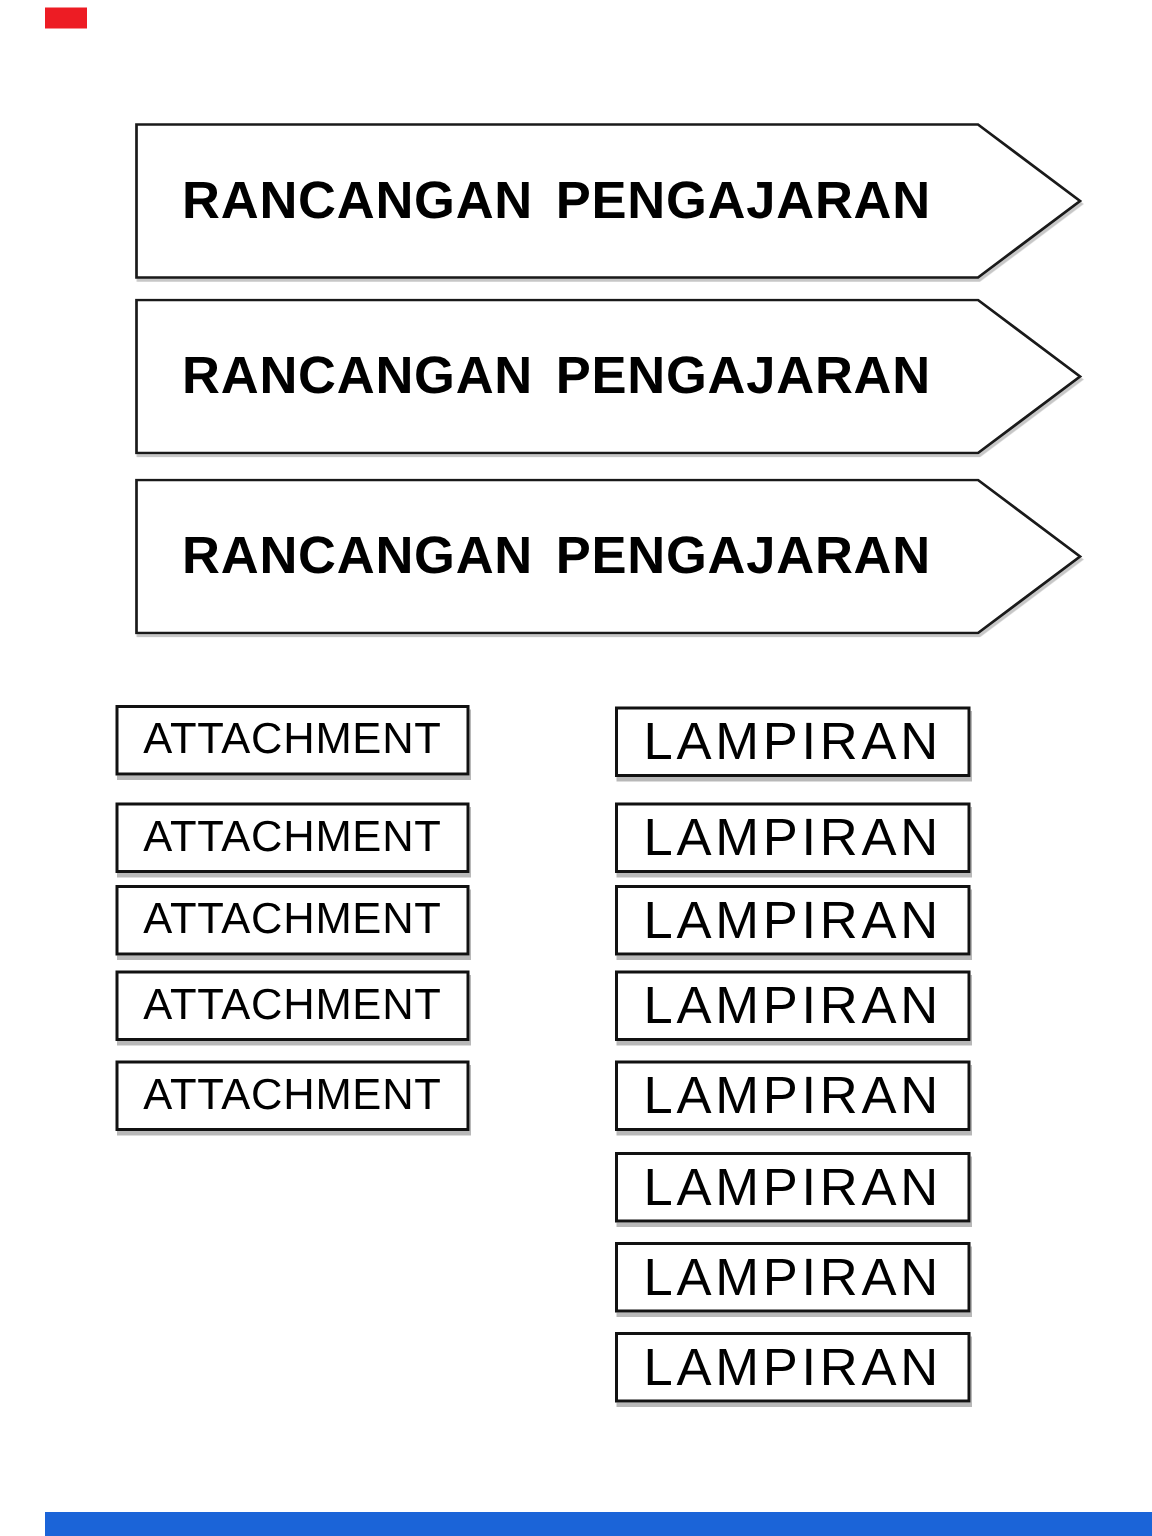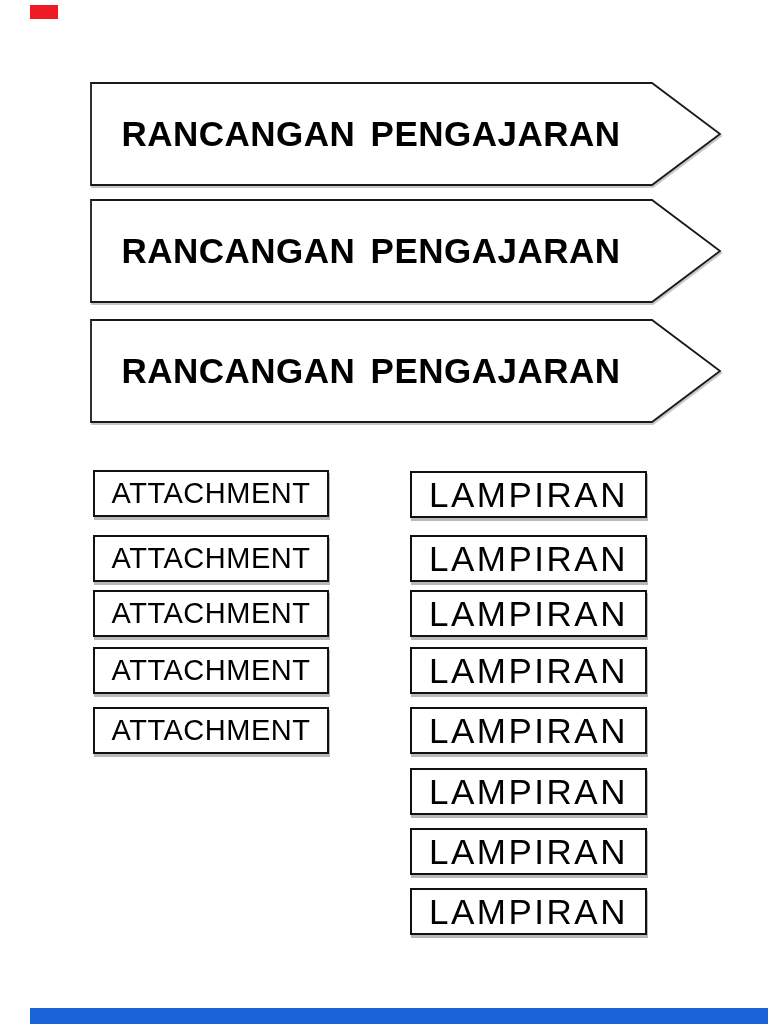--- a/index.html
+++ b/index.html
@@ -64,21 +64,21 @@
     font-size: 35px;
     font-weight: 700;
     letter-spacing: 0.5px;
     word-spacing: 5px;
     white-space: nowrap;
   }
 
   
   .column { position: absolute; }
   .col-attachment {
-    left: 93px;
+    left: 77px;
     top: 470px;
     width: 232px;
     height: 290px;
   }
   .col-lampiran {
     left: 410px;
     top: 471px;
     width: 233px;
     height: 470px;
   }

